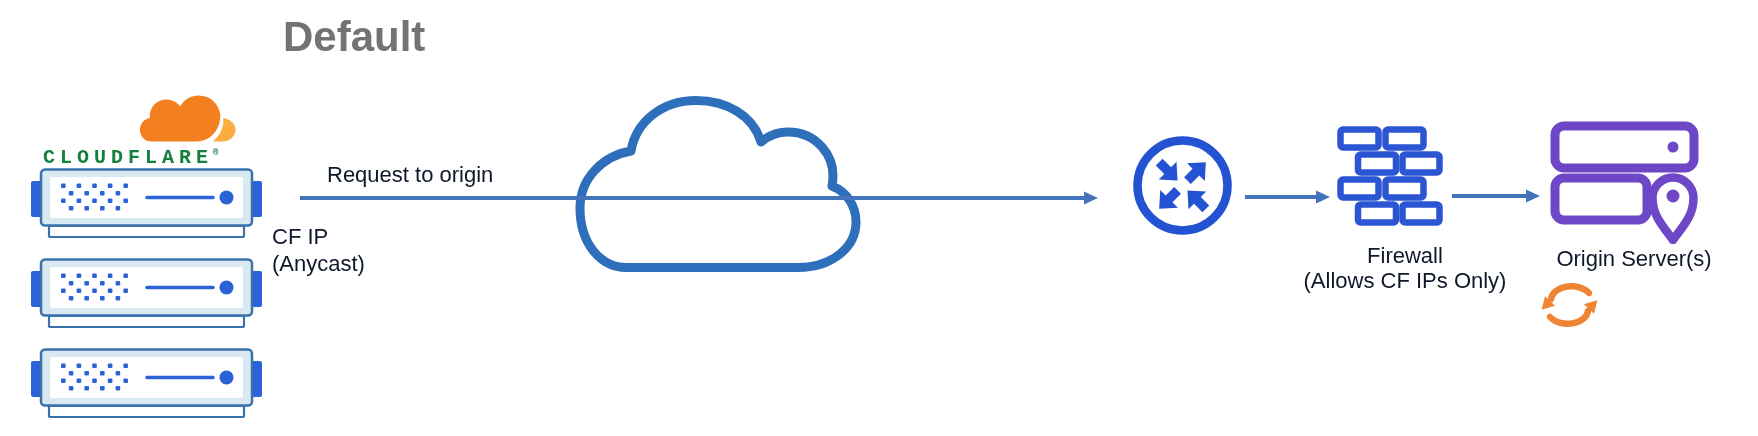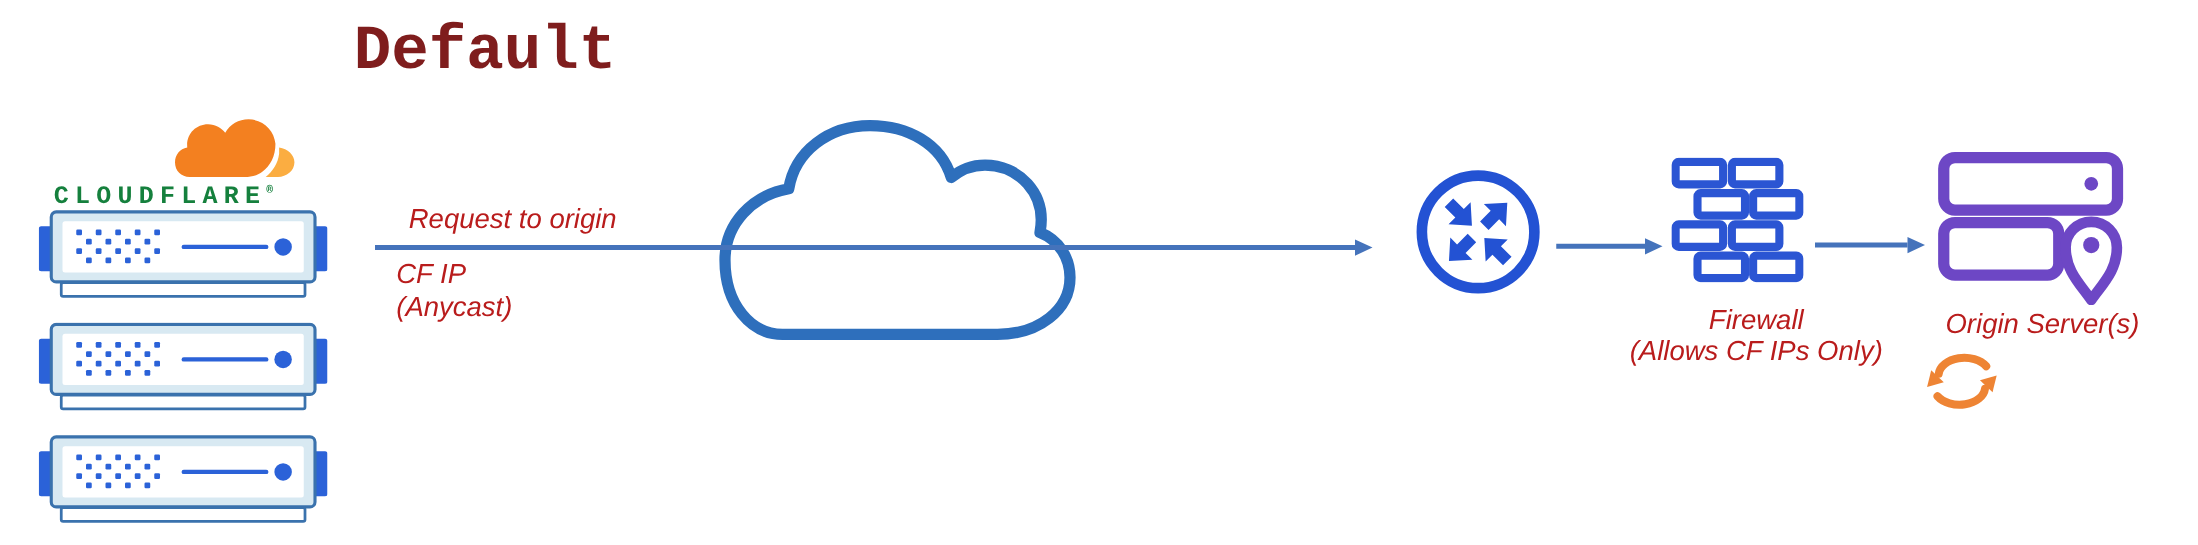--- a/index.html
+++ b/index.html
@@ -2,24 +2,24 @@
 <html><head>
 <meta charset="utf-8">
 <style>
   html,body { margin:0; padding:0; background:#ffffff; }
   .canvas {
     position:relative; width:1758px; height:436px; background:#ffffff;
     font-family:"Liberation Sans","DejaVu Sans",sans-serif; overflow:hidden;
   }
   .abs { position:absolute; }
   .title {
-    color:#7f1d1d; font-size:50px; font-weight:700; letter-spacing:0px; line-height:1.1;font-family:Liberation Mono, monospace;
+    color:#737373; font-size:42px; font-weight:700; letter-spacing:0px; line-height:1.1;
   }
   .label {
-    color:#b91c1c; font-size:22px; line-height:26px; white-space:pre-line;font-style:italic;
+    color:#0f172a; font-size:22px; line-height:26px; white-space:pre-line;
   }
   .center { text-align:center; }
   .wordmark {
     color:#15803d; font-weight:700; font-size:20px; letter-spacing:5px;
     font-family:Liberation Mono, monospace; white-space:nowrap;
   }
   .wordmark sup { font-size:9px; letter-spacing:0; vertical-align:super; }
   svg { display:block; }
 </style>
 </head>
@@ -170,21 +170,21 @@
       <path d="M 14 38 A 20.5 14 0 0 0 52 32"></path>
     </g>
     <g fill="#ee8434">
       <path d="M 0 -7 L 12 0 L 0 7 Z" transform="translate(14,22) rotate(134)"></path>
       <path d="M 0 -7 L 12 0 L 0 7 Z" transform="translate(53,30) rotate(-46)"></path>
     </g>
   </svg>
 
   <div class="abs label" style="left:327px; top:162px; white-space:nowrap;">Request to origin</div>
 
-  <div class="abs label" style="left:272px; top:205px; line-height:27px;margin-left:45px;">CF IP
+  <div class="abs label" style="left:272px; top:223px; line-height:27px;">CF IP
 (Anycast)</div>
 
 
 
   <div class="abs label center" style="left:1285px; top:243px; width:240px; line-height:25px;">Firewall
 (Allows CF IPs Only)</div>
 
   <div class="abs label center" style="left:1534px; top:246px; width:200px;">Origin Server(s)</div>
 
 

